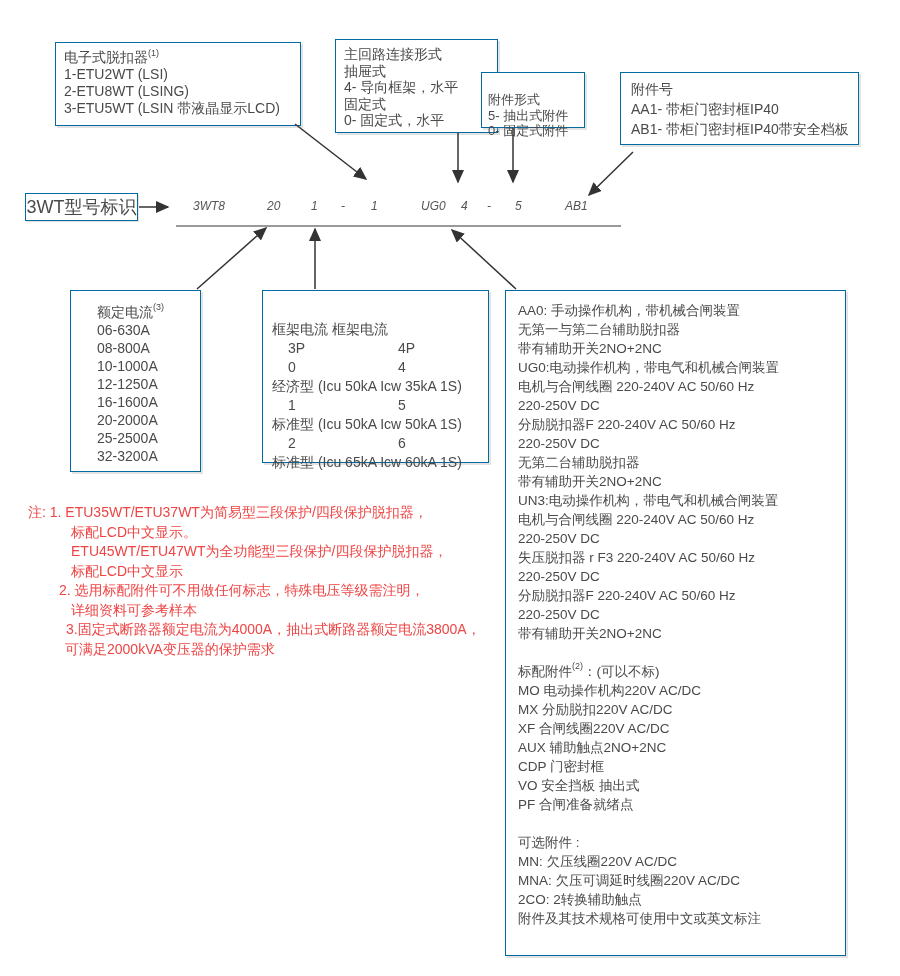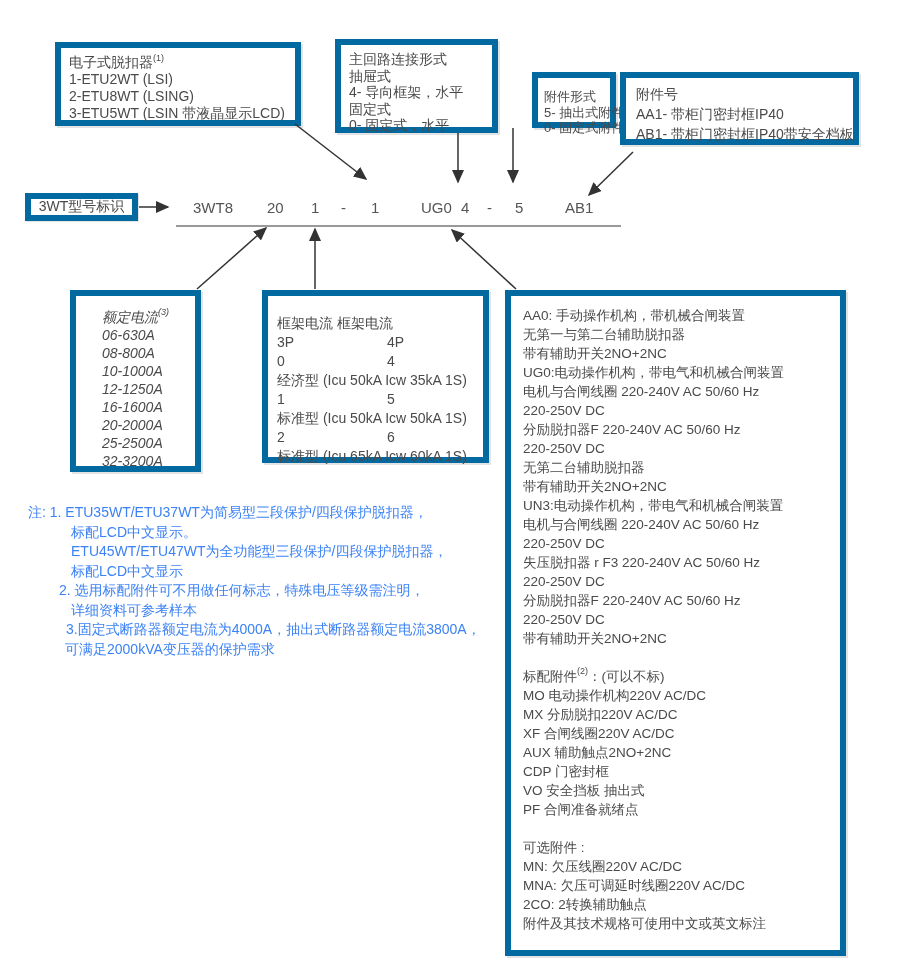--- a/index.html
+++ b/index.html
@@ -1,44 +1,44 @@
 <!DOCTYPE html>
 <html><head>
 <meta charset="utf-8">
 <style>
   html,body{margin:0;padding:0;background:#fff;}
   .canvas{
     position:relative;width:900px;height:976px;background:#ffffff;overflow:hidden;
     font-family:"Liberation Sans","DejaVu Sans",sans-serif;color:#4a4a4a;
   }
   .box{
-    position:absolute;background:#fff;border:6px solid #0369a1;
+    position:absolute;background:#fff;border:1px solid #0369a1;
     box-shadow:2px 2px 0 rgba(175,175,175,.35);
     box-sizing:border-box;padding:6px 8px;
   }
   .box .line,.box > div > div{white-space:nowrap;}
   sup{font-size:9px;vertical-align:top;line-height:1;}
   
   .etu-box{left:55px;top:42px;width:246px;height:84px;font-size:14px;line-height:17px;}
   .conn-box{left:335px;top:39px;width:163px;height:94px;font-size:14px;line-height:16.5px;}
-  .accform-box{left:532px;top:72px;width:84px;height:56px;font-size:13px;line-height:15.5px;padding:11px 6px;}
+  .accform-box{left:481px;top:72px;width:104px;height:56px;font-size:13px;line-height:15.5px;padding:19px 6px;}
   .accno-box{left:620px;top:72px;width:239px;height:73px;font-size:14px;line-height:20px;padding:6px 10px;}
   
-  .model-label-box{left:25px;top:193px;width:113px;height:28px;font-size:14px;
+  .model-label-box{left:25px;top:193px;width:113px;height:28px;font-size:18px;
     display:flex;align-items:center;justify-content:center;padding:0;box-shadow:1px 1px 0 rgba(175,175,175,.35);}
   
-  .mc{position:absolute;top:199px;font-size:15px;color:#555;white-space:nowrap;}
+  .mc{position:absolute;top:199px;font-size:12px;color:#555;white-space:nowrap;font-style:italic;}
   
-  .rated-box{left:70px;top:290px;width:131px;height:182px;font-size:14px;line-height:18px;padding:12px 8px 6px 26px;font-style:italic;}
-  .frame-box{left:262px;top:290px;width:227px;height:173px;font-size:14px;line-height:19px;padding:18px 6px 6px 9px;}
-  .fc-left{display:inline-block;width:110px;}
+  .rated-box{left:70px;top:290px;width:131px;height:182px;font-size:14px;line-height:18px;padding:12px 8px 6px 26px;}
+  .frame-box{left:262px;top:290px;width:227px;height:173px;font-size:14px;line-height:19px;padding:29px 6px 6px 9px;}
+  .fc-left{display:inline-block;width:110px;margin-left:16px;}
   .operating-box{left:505px;top:290px;width:341px;height:666px;font-size:13.5px;line-height:19px;padding:10px 8px 18px 12px;}
   .op-gap{height:19px;}
   
-  .notes{position:absolute;left:28px;top:503px;font-size:14px;line-height:19.5px;color:#3b82f6;}
+  .notes{position:absolute;left:28px;top:503px;font-size:14px;line-height:19.5px;color:#ef4444;}
   .notes div{white-space:nowrap;}
   .notes div:nth-child(1){margin-left:0;}
   .notes div:nth-child(2),.notes div:nth-child(3),.notes div:nth-child(4){margin-left:43px;}
   .notes div:nth-child(5){margin-left:31px;}
   .notes div:nth-child(6){margin-left:43px;}
   .notes div:nth-child(7){margin-left:38px;}
   .notes div:nth-child(8){margin-left:37px;}
   svg.arrows{position:absolute;left:0;top:0;width:900px;height:976px;pointer-events:none;}
 </style>
 </head>

